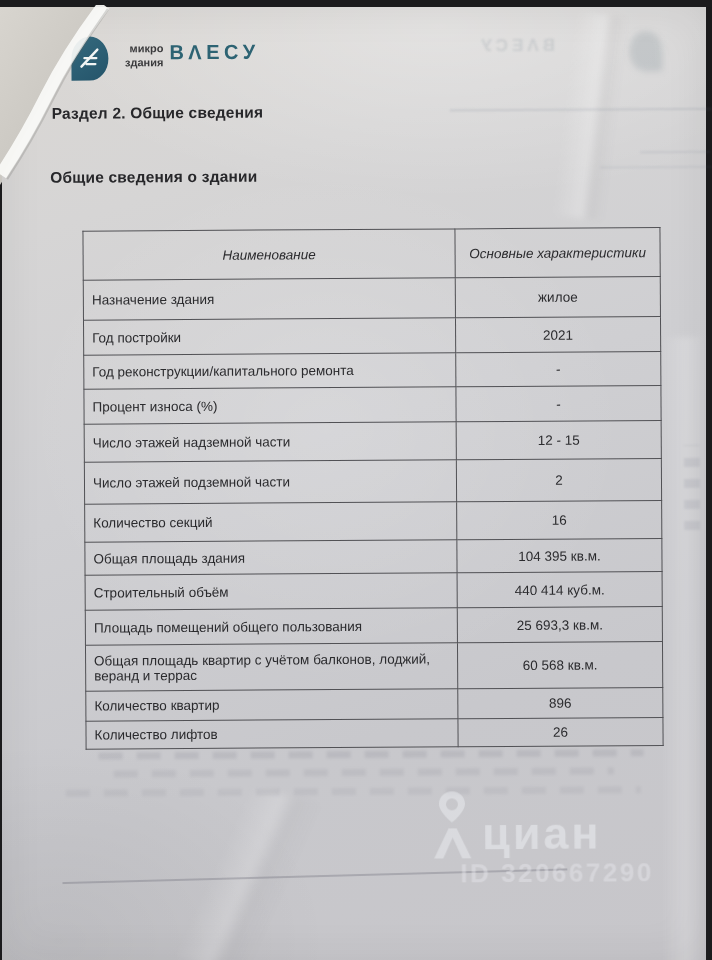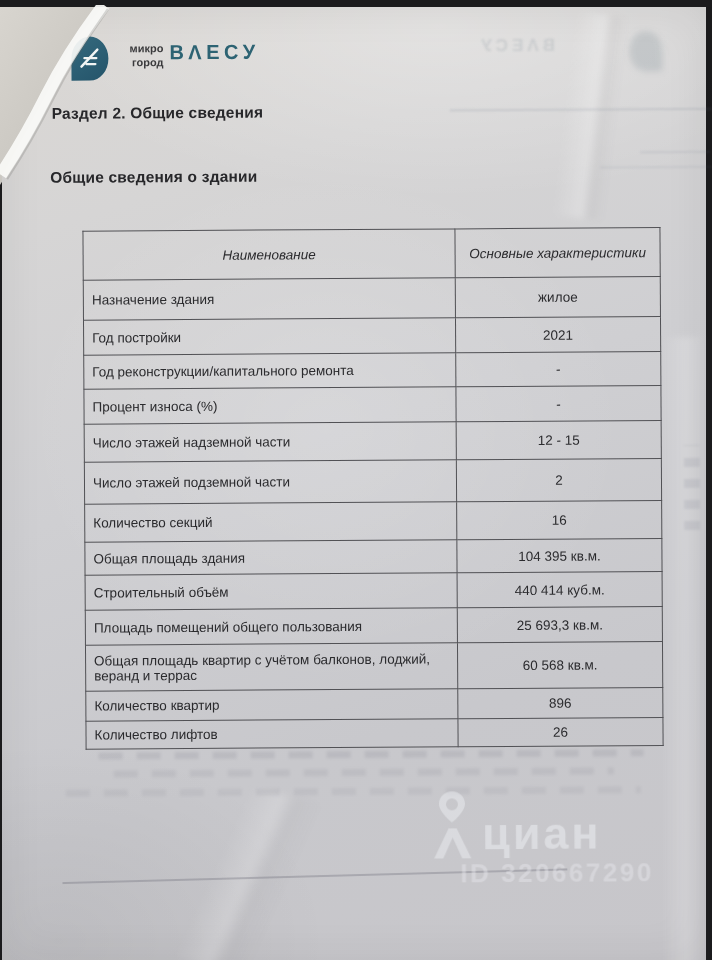--- a/index.html
+++ b/index.html
@@ -172,21 +172,21 @@
 
       <div class="logo-pin">
         <svg width="26" height="28" viewBox="0 0 26 28">
           <path d="M4 22 L20 5" stroke="#f2f5f4" stroke-width="2.4" fill="none" stroke-linecap="round"></path>
           <path d="M7 13.5 L19 13.5" stroke="#f2f5f4" stroke-width="2.2" fill="none" stroke-linecap="round"></path>
           <path d="M9 19.5 L18 19.5" stroke="#f2f5f4" stroke-width="2.2" fill="none" stroke-linecap="round"></path>
         </svg>
       </div>
       <div class="logo-small">
         <div>микро</div>
-        <div>город</div>
+        <div>здания</div>
       </div>
       <div class="logo-word">ВΛЕСУ</div>
 
       <div class="h1">Раздел 2. Общие сведения</div>
       <div class="h2">Общие сведения о здании</div>
 
       <table class="spec">
         <colgroup>
             <col class="c1">
             <col class="c2">

